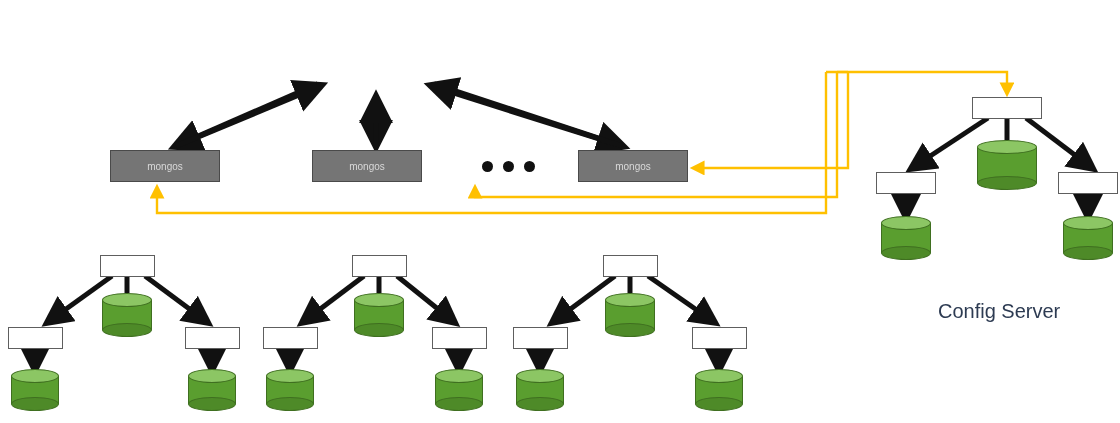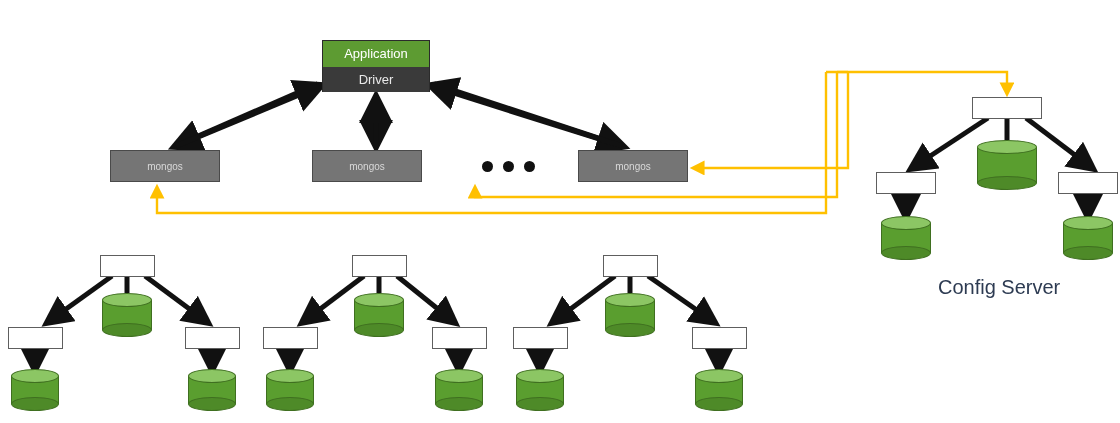--- a/index.html
+++ b/index.html
@@ -186,24 +186,20 @@
 
       <path d="M848,72 L848,168 L694,168"></path>
 
       <path d="M826,72 L1007,72 L1007,93"></path>
     </g>
     <g stroke="#ffc000" stroke-width="2.4" fill="none">
       <path d="M837,72 L848,72"></path>
     </g>
   </svg>
 
-  <div class="node app-stack" style="left:322px;top:40px;width:108px;height:52px;">
-    <div class="app-head" style="height:26px;">Application</div>
-    <div class="app-body" style="height:25px;">Driver</div>
-  </div>
 
   <div class="node mongos" style="left:110px;top:150px;width:110px;height:32px;">mongos</div>
   <div class="node mongos" style="left:312px;top:150px;width:110px;height:32px;">mongos</div>
   <div class="node mongos" style="left:578px;top:150px;width:110px;height:32px;">mongos</div>
 
   <div class="dots" style="left:482px;top:161px;">
     <i></i>
     <i></i>
     <i></i>
   </div>
@@ -221,21 +217,21 @@
     <div class="body" style="top:7px;bottom:7px;"></div>
     <div class="bot"></div>
       <div class="top"></div>
   </div>
   <div class="cyl" style="left:1063px;top:216px;width:50px;height:44px;">
     <div class="body" style="top:7px;bottom:7px;"></div>
     <div class="bot"></div>
       <div class="top"></div>
   </div>
 
-  <div class="caption" style="left:938px;top:276px;">Config Server</div>
+  <div class="caption" style="left:938px;top:300px;">Config Server</div>
 
   <div class="node rsbox" style="left:100px;top:255px;width:55px;height:22px;"></div>
   <div class="node rsbox" style="left:8px;top:327px;width:55px;height:22px;"></div>
   <div class="node rsbox" style="left:185px;top:327px;width:55px;height:22px;"></div>
   <div class="cyl" style="left:102px;top:293px;width:50px;height:44px;">
     <div class="body" style="top:7px;bottom:7px;"></div>
     <div class="bot"></div>
       <div class="top"></div>
   </div>
   <div class="cyl" style="left:11px;top:369px;width:48px;height:42px;">

